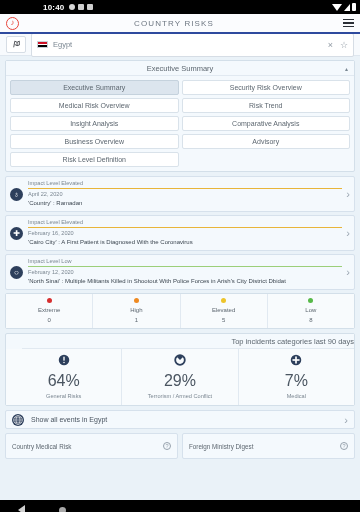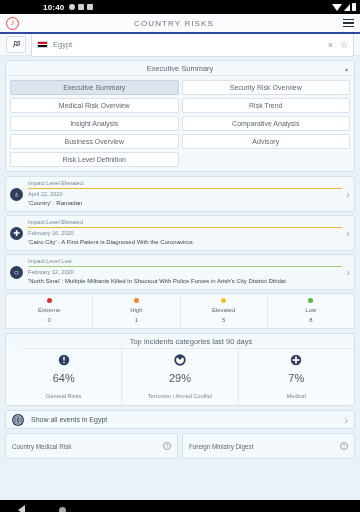--- a/index.html
+++ b/index.html
@@ -136,21 +136,21 @@
   .stat-value { font-size: 6px; color: #5d6770; }
 
   
   .cat-row { display: flex; }
   .cat-cell {
     flex: 1; padding: 5px 2px 6px 2px; text-align: center;
     border-right: 1px solid #e1e9f1; background: #f8fbfd;
   }
   .cat-cell:last-child { border-right: 0; }
   .cat-icon { font-size: 12px; color: #2d3f5c; line-height: 1; margin-bottom: 4px; }
-  .cat-pct { font-size: 11px; color: #4a5561; margin-bottom: 9px; }
+  .cat-pct { font-size: 16px; color: #4a5561; margin-bottom: 3px; }
   .cat-name { font-size: 5.6px; color: #7b8792; }
 
   
   .showall {
     background: #f4f9fd; border: 1px solid #d6e1ec; border-radius: 2px;
     display: flex; align-items: center; padding: 0 6px; height: 19px; margin-bottom: 4px;
   }
   .globe {
     width: 12px; height: 12px; border-radius: 50%;
     background: #2d3f5c; color: #fff; font-size: 8px;
@@ -324,21 +324,21 @@
       </div>
       <div class="stat-cell">
         <div class="dot" style="background:#57b948"></div>
         <div class="stat-label">Low</div>
         <div class="stat-value">8</div>
       </div>
     </div>
   </div>
 
   <div class="card">
-    <div class="card-head" style="justify-content:center;padding-left:6px;margin-left:16px;">
+    <div class="card-head" style="justify-content:flex-end;padding-left:6px;margin-left:16px;">
       <span>Top incidents categories last 90 days</span>
     </div>
     <div class="cat-row">
       <div class="cat-cell">
         <div class="cat-icon">
           <svg width="12" height="12" viewBox="0 0 16 16" aria-hidden="true">
             <circle cx="8" cy="8" r="7" fill="#2d3f5c"></circle>
             <rect x="7.1" y="3.6" width="1.8" height="5.2" fill="#fff"></rect>
             <circle cx="8" cy="11.4" r="1" fill="#fff"></circle>
           </svg>

